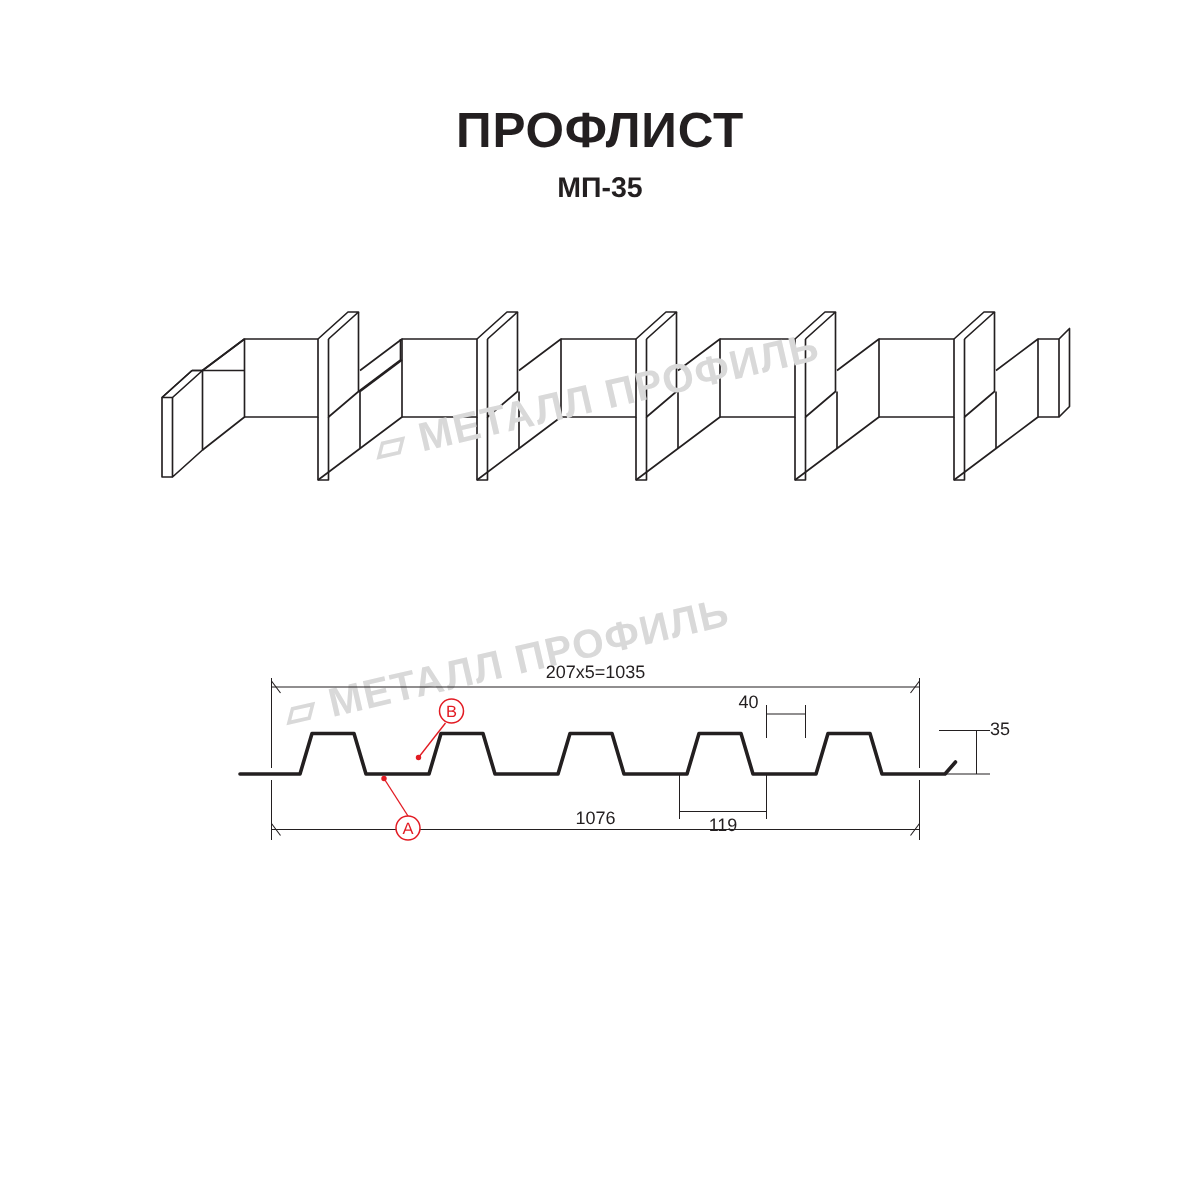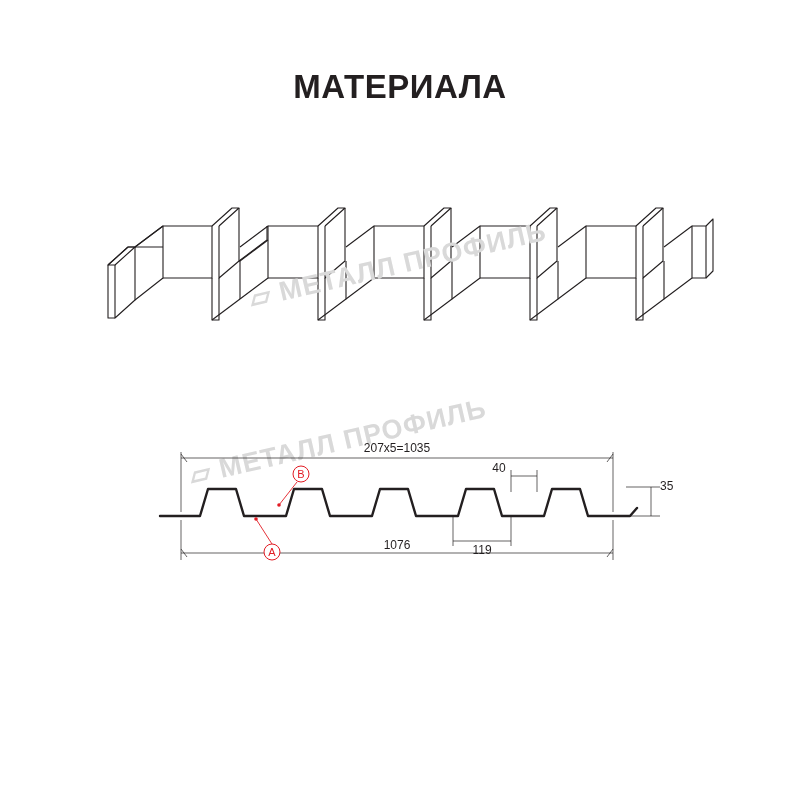--- a/index.html
+++ b/index.html
@@ -89,21 +89,22 @@
     font-family: "Liberation Sans", sans-serif;
     font-size: 11px;
     fill: #e21b23;
   }
 </style>
 </head>
 <body>
 
 <div id="page">
 
-  <div class="title">МАТЕРИАЛА</div>
+  <div class="title">ПРОФЛИСТ</div>
+  <div class="subtitle">МП-35</div>
 
   <svg class="svg-layer" width="800" height="800">
     <g fill="none" stroke="#231f20" stroke-width="1.1" stroke-linejoin="round">
 
       <path d="M108,265 L128,247 L135,247 L115,265 Z"></path>
       <path d="M115,265 L115,318 L135,300 L135,247"></path>
       <path d="M108,265 L108,318 L115,318"></path>
       <path d="M135,300 L163,278 L163,226 L135,247"></path>
       <path d="M163,226 L212,226 L212,278 L163,278"></path>
       <path d="M212,226 L232,208 L239,208 L219,226"></path>

